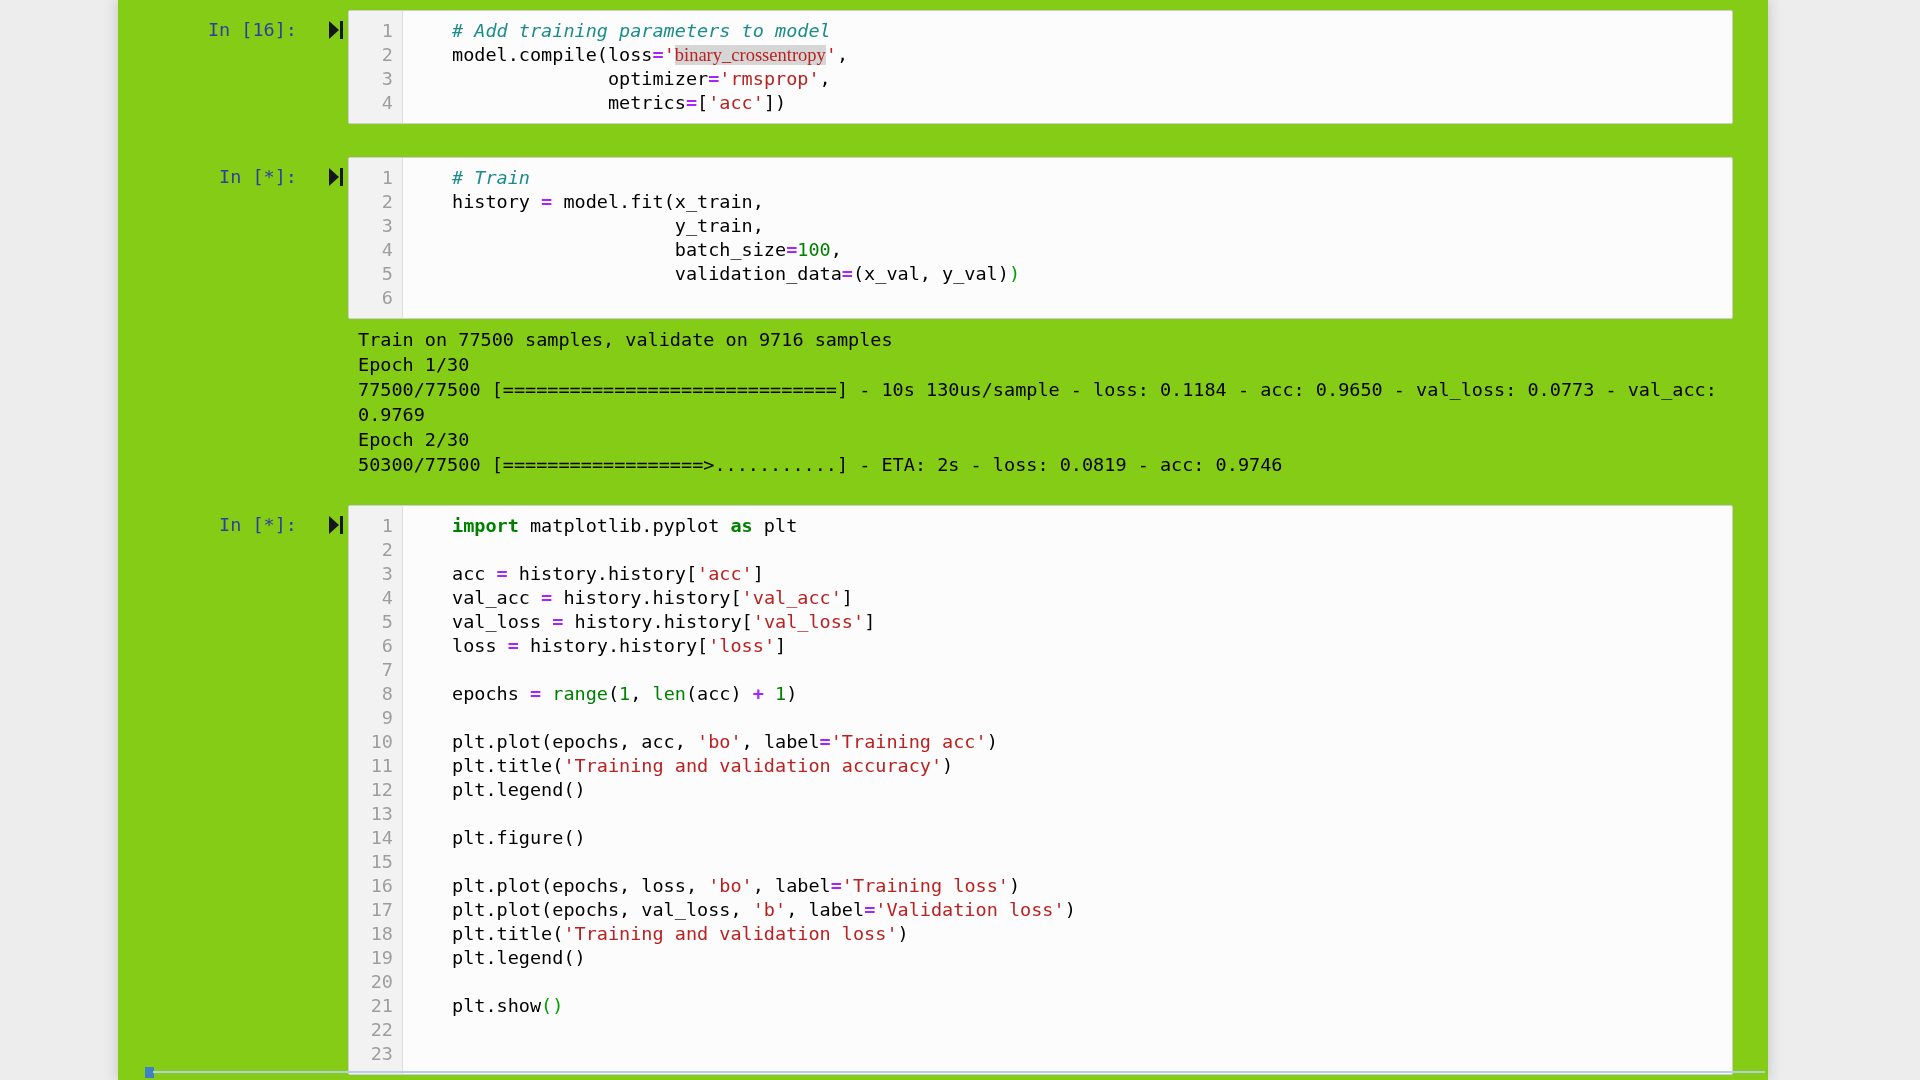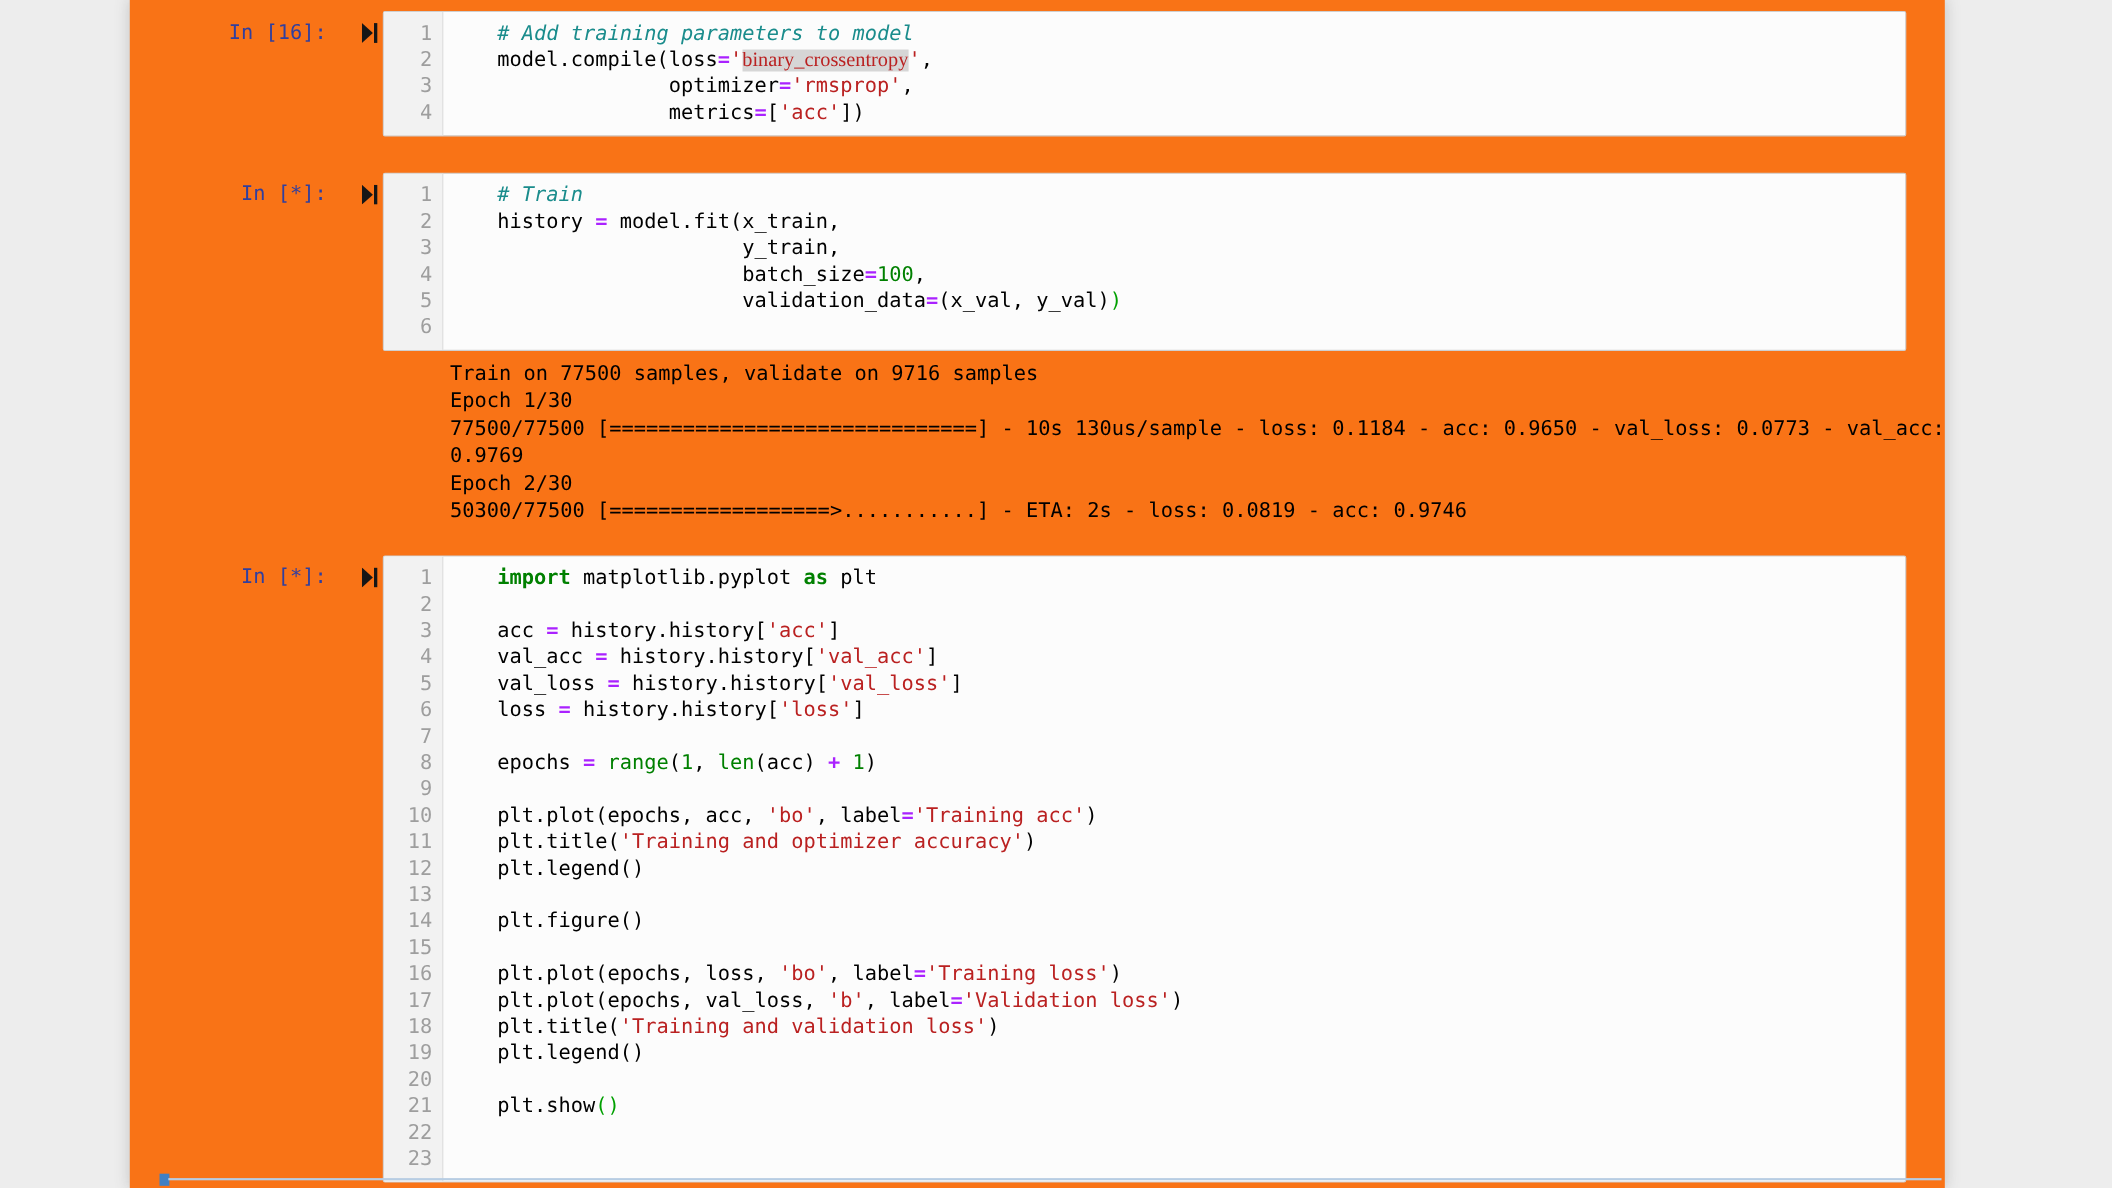--- a/index.html
+++ b/index.html
@@ -1,34 +1,34 @@
 <!DOCTYPE html>
 <html><head>
 <meta charset="utf-8">
 <style>
   html,body{margin:0;padding:0;width:1920px;height:1080px;overflow:hidden;
     background:#ededed;font-family:"DejaVu Sans Mono","Liberation Mono",monospace;}
   #notebook-container{position:absolute;left:118px;top:0;width:1650px;height:1080px;
-    background:#f97316;box-shadow:0 0 12px 1px rgba(87,87,87,.25);
+    background:#84cc16;box-shadow:0 0 12px 1px rgba(87,87,87,.25);
     box-sizing:border-box;padding-top:10px;}
   .cell{display:flex;align-items:flex-start;}
   .promptcol{width:230px;flex:none;display:flex;justify-content:flex-end;
     align-items:flex-start;padding-top:8px;box-sizing:border-box;}
   .prompt{color:#303F9F;font-size:18.5px;line-height:24px;white-space:pre;}
   .runicon{margin-left:32px;margin-right:4px;margin-top:3px;width:15px;height:18px;flex:none;}
   .inputbox{width:1385px;flex:none;border:1px solid #cfcfcf;border-radius:2px;
     background:#fcfcfc;display:flex;box-sizing:border-box;}
   .gutter{flex:none;width:54px;background:#f2f2f2;border-right:1px solid #dedede;
     box-sizing:border-box;text-align:right;padding:8px 9px 8px 0;
     color:#9e9e9e;font-size:18.5px;line-height:24px;}
   .gutter div{min-height:24px;}
   .codearea{flex:1;padding:8px 8px 8px 8px;font-size:18.5px;line-height:24px;
     color:#000;overflow:hidden;margin-left:41px;}
   .codeline{white-space:pre;min-height:24px;}
-  .outputrow{display:flex;justify-content:space-between;}
+  .outputrow{display:flex;}
   .outputspacer{width:230px;flex:none;}
   .outputtext{font-size:18.5px;line-height:25px;color:#000;padding-left:10px;}
   .outputtext div{white-space:pre;min-height:25px;}
   
   .tk-c{color:#1a8c8c;font-style:italic;}
   .tk-k{color:#008000;font-weight:bold;}
   .tk-s{color:#BA2121;}
   .tk-shl{color:#BA2121;background:#d6d6d6;font-family:Liberation Serif, serif;}
   .tk-n{color:#008000;}
   .tk-b{color:#008000;}
@@ -145,21 +145,21 @@
             <div class="codeline"><span class="tk-k">import</span><span class="tk-t"> matplotlib.pyplot </span><span class="tk-k">as</span><span class="tk-t"> plt</span></div>
             <div class="codeline">&nbsp;</div>
             <div class="codeline"><span class="tk-t">acc </span><span class="tk-o">=</span><span class="tk-t"> history.history[</span><span class="tk-s">'acc'</span><span class="tk-t">]</span></div>
             <div class="codeline"><span class="tk-t">val_acc </span><span class="tk-o">=</span><span class="tk-t"> history.history[</span><span class="tk-s">'val_acc'</span><span class="tk-t">]</span></div>
             <div class="codeline"><span class="tk-t">val_loss </span><span class="tk-o">=</span><span class="tk-t"> history.history[</span><span class="tk-s">'val_loss'</span><span class="tk-t">]</span></div>
             <div class="codeline"><span class="tk-t">loss </span><span class="tk-o">=</span><span class="tk-t"> history.history[</span><span class="tk-s">'loss'</span><span class="tk-t">]</span></div>
             <div class="codeline">&nbsp;</div>
             <div class="codeline"><span class="tk-t">epochs </span><span class="tk-o">=</span><span class="tk-t"> </span><span class="tk-b">range</span><span class="tk-t">(</span><span class="tk-n">1</span><span class="tk-t">, </span><span class="tk-b">len</span><span class="tk-t">(acc) </span><span class="tk-o">+</span><span class="tk-t"> </span><span class="tk-n">1</span><span class="tk-t">)</span></div>
             <div class="codeline">&nbsp;</div>
             <div class="codeline"><span class="tk-t">plt.plot(epochs, acc, </span><span class="tk-s">'bo'</span><span class="tk-t">, label</span><span class="tk-o">=</span><span class="tk-s">'Training acc'</span><span class="tk-t">)</span></div>
-            <div class="codeline"><span class="tk-t">plt.title(</span><span class="tk-s">'Training and optimizer accuracy'</span><span class="tk-t">)</span></div>
+            <div class="codeline"><span class="tk-t">plt.title(</span><span class="tk-s">'Training and validation accuracy'</span><span class="tk-t">)</span></div>
             <div class="codeline"><span class="tk-t">plt.legend()</span></div>
             <div class="codeline">&nbsp;</div>
             <div class="codeline"><span class="tk-t">plt.figure()</span></div>
             <div class="codeline">&nbsp;</div>
             <div class="codeline"><span class="tk-t">plt.plot(epochs, loss, </span><span class="tk-s">'bo'</span><span class="tk-t">, label</span><span class="tk-o">=</span><span class="tk-s">'Training loss'</span><span class="tk-t">)</span></div>
             <div class="codeline"><span class="tk-t">plt.plot(epochs, val_loss, </span><span class="tk-s">'b'</span><span class="tk-t">, label</span><span class="tk-o">=</span><span class="tk-s">'Validation loss'</span><span class="tk-t">)</span></div>
             <div class="codeline"><span class="tk-t">plt.title(</span><span class="tk-s">'Training and validation loss'</span><span class="tk-t">)</span></div>
             <div class="codeline"><span class="tk-t">plt.legend()</span></div>
             <div class="codeline">&nbsp;</div>
             <div class="codeline"><span class="tk-t">plt.show</span><span class="tk-mb">(</span><span class="tk-mb">)</span></div>

